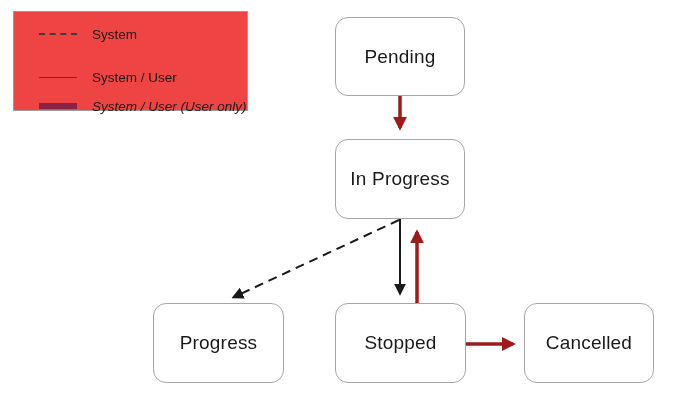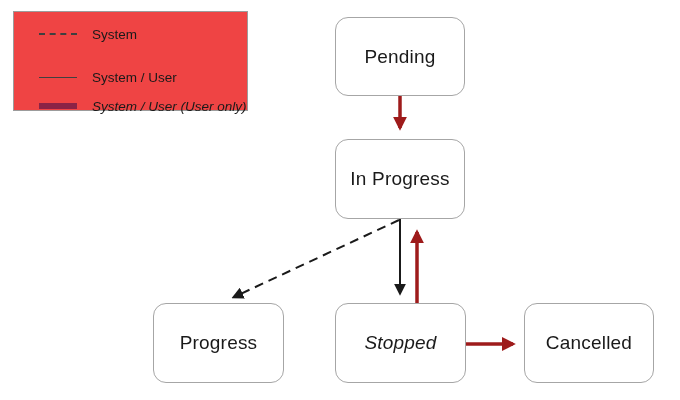--- a/index.html
+++ b/index.html
@@ -33,21 +33,21 @@
     display: flex;
     align-items: center;
     justify-content: center;
     font-size: 19px;
     color: #1a1a1a;
     letter-spacing: 0.2px;
   }
   .node-pending    { left: 335px; top: 17px;  height: 79px; }
   .node-inprogress { left: 335px; top: 139px; }
   .node-completed  { left: 153px; top: 303px; width: 131px; }
-  .node-stopped    { left: 335px; top: 303px; width: 131px; font-style: italic; }
+  .node-stopped    { left: 335px; top: 303px; width: 131px; }
   .node-cancelled  { left: 524px; top: 303px; text-align: right; }
   .legend {
     position: absolute;
     left: 13px;
     top: 11px;
     width: 235px;
     height: 100px;
     box-sizing: border-box;
     background: #ef4444;
     border: 1px solid #9c9c9c;

